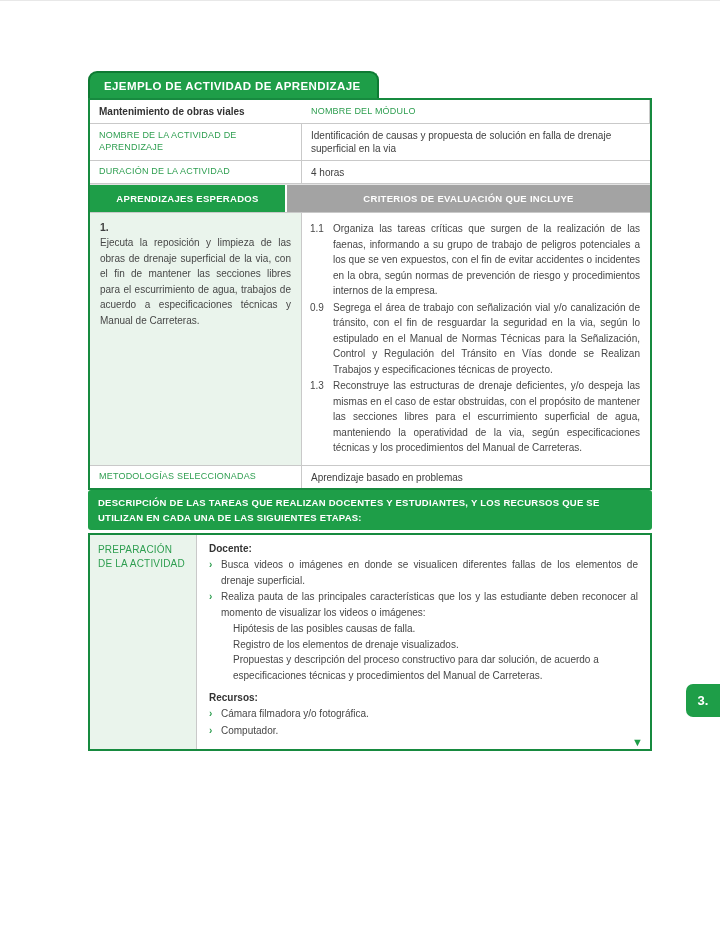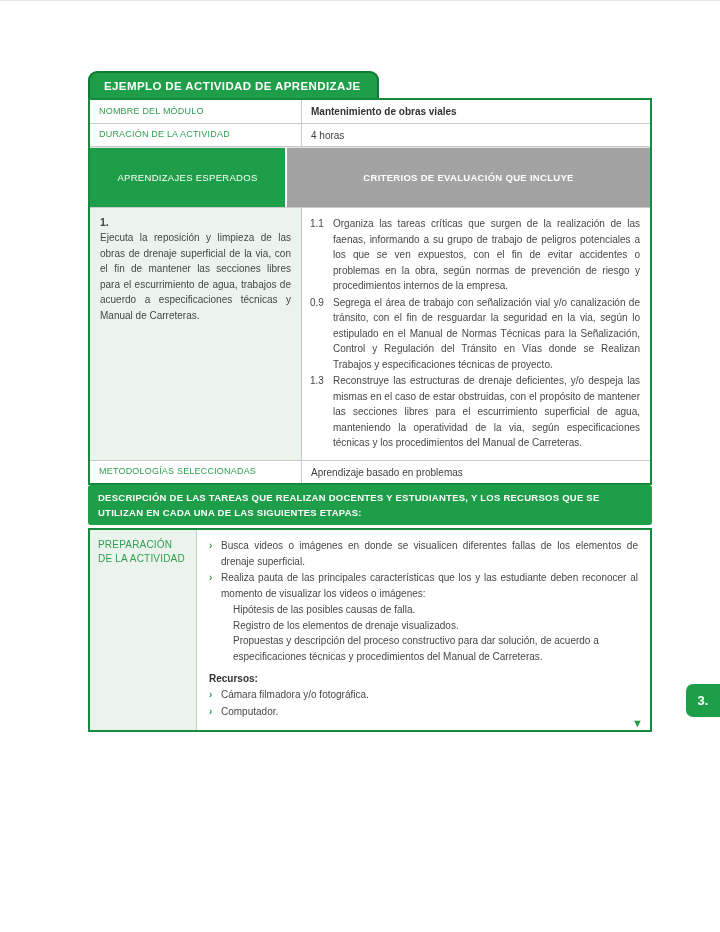--- a/index.html
+++ b/index.html
@@ -26,22 +26,22 @@
   .cell{padding:5px 9px 4px 9px;box-sizing:border-box;}
   .cell-label{
     color:#2e9e50;font-size:9px;letter-spacing:.2px;border-right:1px solid #c9c9c9;
     display:flex;align-items:center;line-height:1.3;
   }
   .cell-value{color:#3f3f3f;font-size:10px;line-height:1.35;display:flex;align-items:center;}
   .cell-value.bold{font-weight:bold;color:#333;}
 
   
   .head-row{display:grid;grid-template-columns:195px 2px 1fr;border-bottom:1px solid #c9c9c9;background:#fff;border-top:1px solid #e3e3e3;}
-  .head-green{background:#1e9e48;color:#fff;font-weight:normal;font-size:9.5px;letter-spacing:.3px;
-    display:flex;align-items:center;justify-content:center;padding:24px 4px;}
+  .head-green{background:#1e9e48;color:#fff;font-weight:bold;font-size:9.5px;letter-spacing:.3px;
+    display:flex;align-items:center;justify-content:center;padding:8px 4px;}
   .head-gap{background:#fff;}
   .head-gray{background:#a3a3a3;color:#fff;font-weight:bold;font-size:9.5px;letter-spacing:.3px;
     display:flex;align-items:center;justify-content:center;padding:8px 4px;}
 
   
   .content-row{display:grid;grid-template-columns:212px 1fr;border-bottom:1px solid #c9c9c9;}
   .learn-cell{background:#eaf4ec;border-right:1px solid #c9c9c9;padding:8px 10px;box-sizing:border-box;}
   .learn-num{font-weight:bold;color:#3f3f3f;font-size:10.5px;margin-bottom:2px;}
   .learn-text{color:#474747;font-size:10px;line-height:1.56;text-align:justify;}
   .criteria-cell{background:#fff;padding:8px 10px 8px 8px;box-sizing:border-box;}
@@ -87,43 +87,47 @@
 <body>
 
 <div class="page">
   <div class="content">
 
     <div class="title-box">EJEMPLO DE ACTIVIDAD DE APRENDIZAJE</div>
 
     <div class="main-table">
 
       <div class="trow">
+        <div class="cell cell-value bold">Mantenimiento de obras viales</div>
         <div class="cell cell-label">NOMBRE DEL MÓDULO</div>
-        <div class="cell cell-value bold">Mantenimiento de obras viales</div>
+      </div>
+      <div class="trow">
+        <div class="cell cell-label">NOMBRE DE LA ACTIVIDAD DE APRENDIZAJE</div>
+        <div class="cell cell-value">Identificación de causas y propuesta de solución en falla de drenaje superficial en la via</div>
       </div>
       <div class="trow">
         <div class="cell cell-label">DURACIÓN DE LA ACTIVIDAD</div>
         <div class="cell cell-value">4 horas</div>
       </div>
 
       <div class="head-row">
         <div class="head-green">APRENDIZAJES ESPERADOS</div>
         <div class="head-gap"></div>
         <div class="head-gray">CRITERIOS DE EVALUACIÓN QUE INCLUYE</div>
       </div>
 
       <div class="content-row">
         <div class="learn-cell">
           <div class="learn-num">1.</div>
           <div class="learn-text">Ejecuta la reposición y limpieza de las obras de drenaje superficial de la via, con el fin de mantener las secciones libres para el escurrimiento de agua, trabajos de acuerdo a especificaciones técnicas y Manual de Carreteras.</div>
         </div>
         <div class="criteria-cell">
           <div class="criterion">
             <div class="crit-num">1.1</div>
-            <div class="crit-text">Organiza las tareas críticas que surgen de la realización de las faenas, informando a su grupo de trabajo de peligros potenciales a los que se ven expuestos, con el fin de evitar accidentes o problemas en la obra, según normas de prevención de riesgo y procedimientos internos de la empresa.</div>
+            <div class="crit-text">Organiza las tareas críticas que surgen de la realización de las faenas, informando a su grupo de trabajo de peligros potenciales a los que se ven expuestos, con el fin de evitar accidentes o incidentes en la obra, según normas de prevención de riesgo y procedimientos internos de la empresa.</div>
           </div>
           <div class="criterion">
             <div class="crit-num">0.9</div>
             <div class="crit-text">Segrega el área de trabajo con señalización vial y/o canalización de tránsito, con el fin de resguardar la seguridad en la via, según lo estipulado en el Manual de Normas Técnicas para la Señalización, Control y Regulación del Tránsito en Vías donde se Realizan Trabajos y especificaciones técnicas de proyecto.</div>
           </div>
           <div class="criterion">
             <div class="crit-num">1.3</div>
             <div class="crit-text">Reconstruye las estructuras de drenaje deficientes, y/o despeja las mismas en el caso de estar obstruidas, con el propósito de mantener las secciones libres para el escurrimiento superficial de agua, manteniendo la operatividad de la via, según especificaciones técnicas y los procedimientos del Manual de Carreteras.</div>
           </div>
         </div>
@@ -135,20 +139,21 @@
       </div>
     </div>
 
     <div class="banner">DESCRIPCIÓN DE LAS TAREAS QUE REALIZAN DOCENTES Y ESTUDIANTES, Y LOS RECURSOS QUE SE UTILIZAN EN CADA UNA DE LAS SIGUIENTES ETAPAS:</div>
 
     <div class="bottom-table">
       <div class="bottom-grid">
         <div class="prep-cell">PREPARACIÓN DE LA ACTIVIDAD</div>
         <div class="tasks-cell">
 
+          <div class="task-heading">Docente:</div>
 
           <div class="bullet-row">
             <div class="bullet-mark">›</div>
             <div class="bullet-text">Busca videos o imágenes en donde se visualicen diferentes fallas de los elementos de drenaje superficial.</div>
           </div>
           <div class="bullet-row">
             <div class="bullet-mark">›</div>
             <div class="bullet-text">Realiza pauta de las principales características que los y las estudiante deben reconocer al momento de visualizar los videos o imágenes:</div>
           </div>
 

